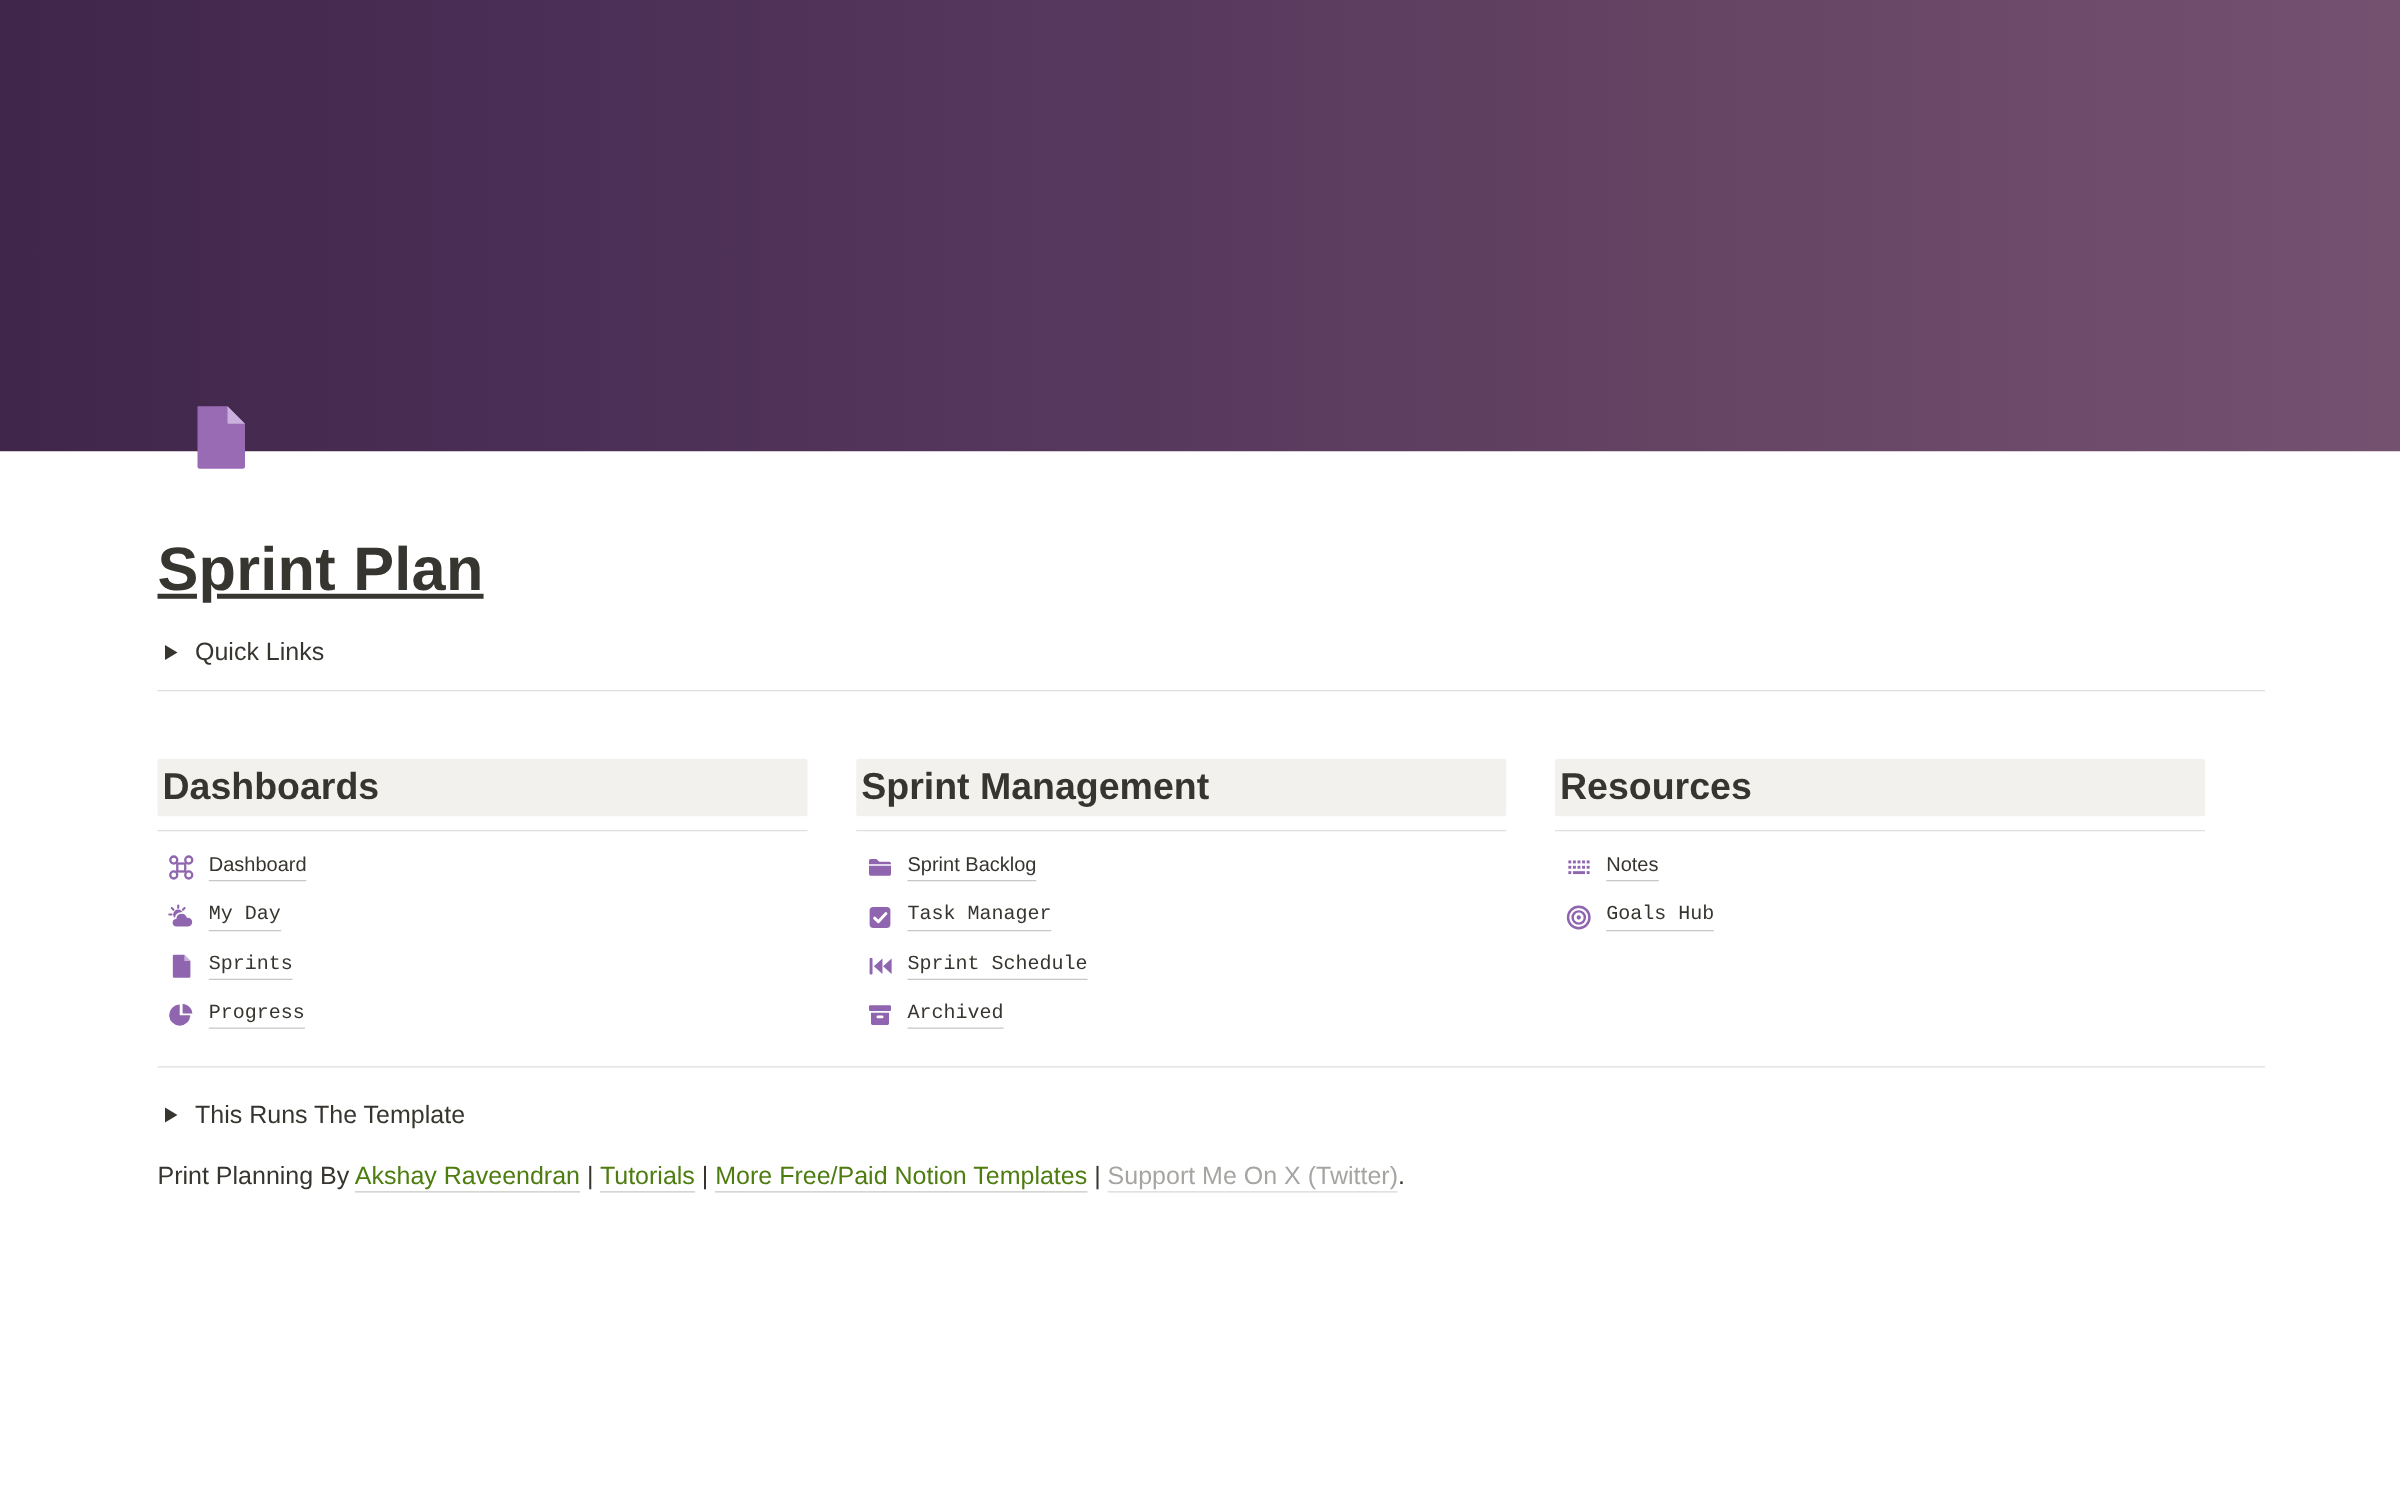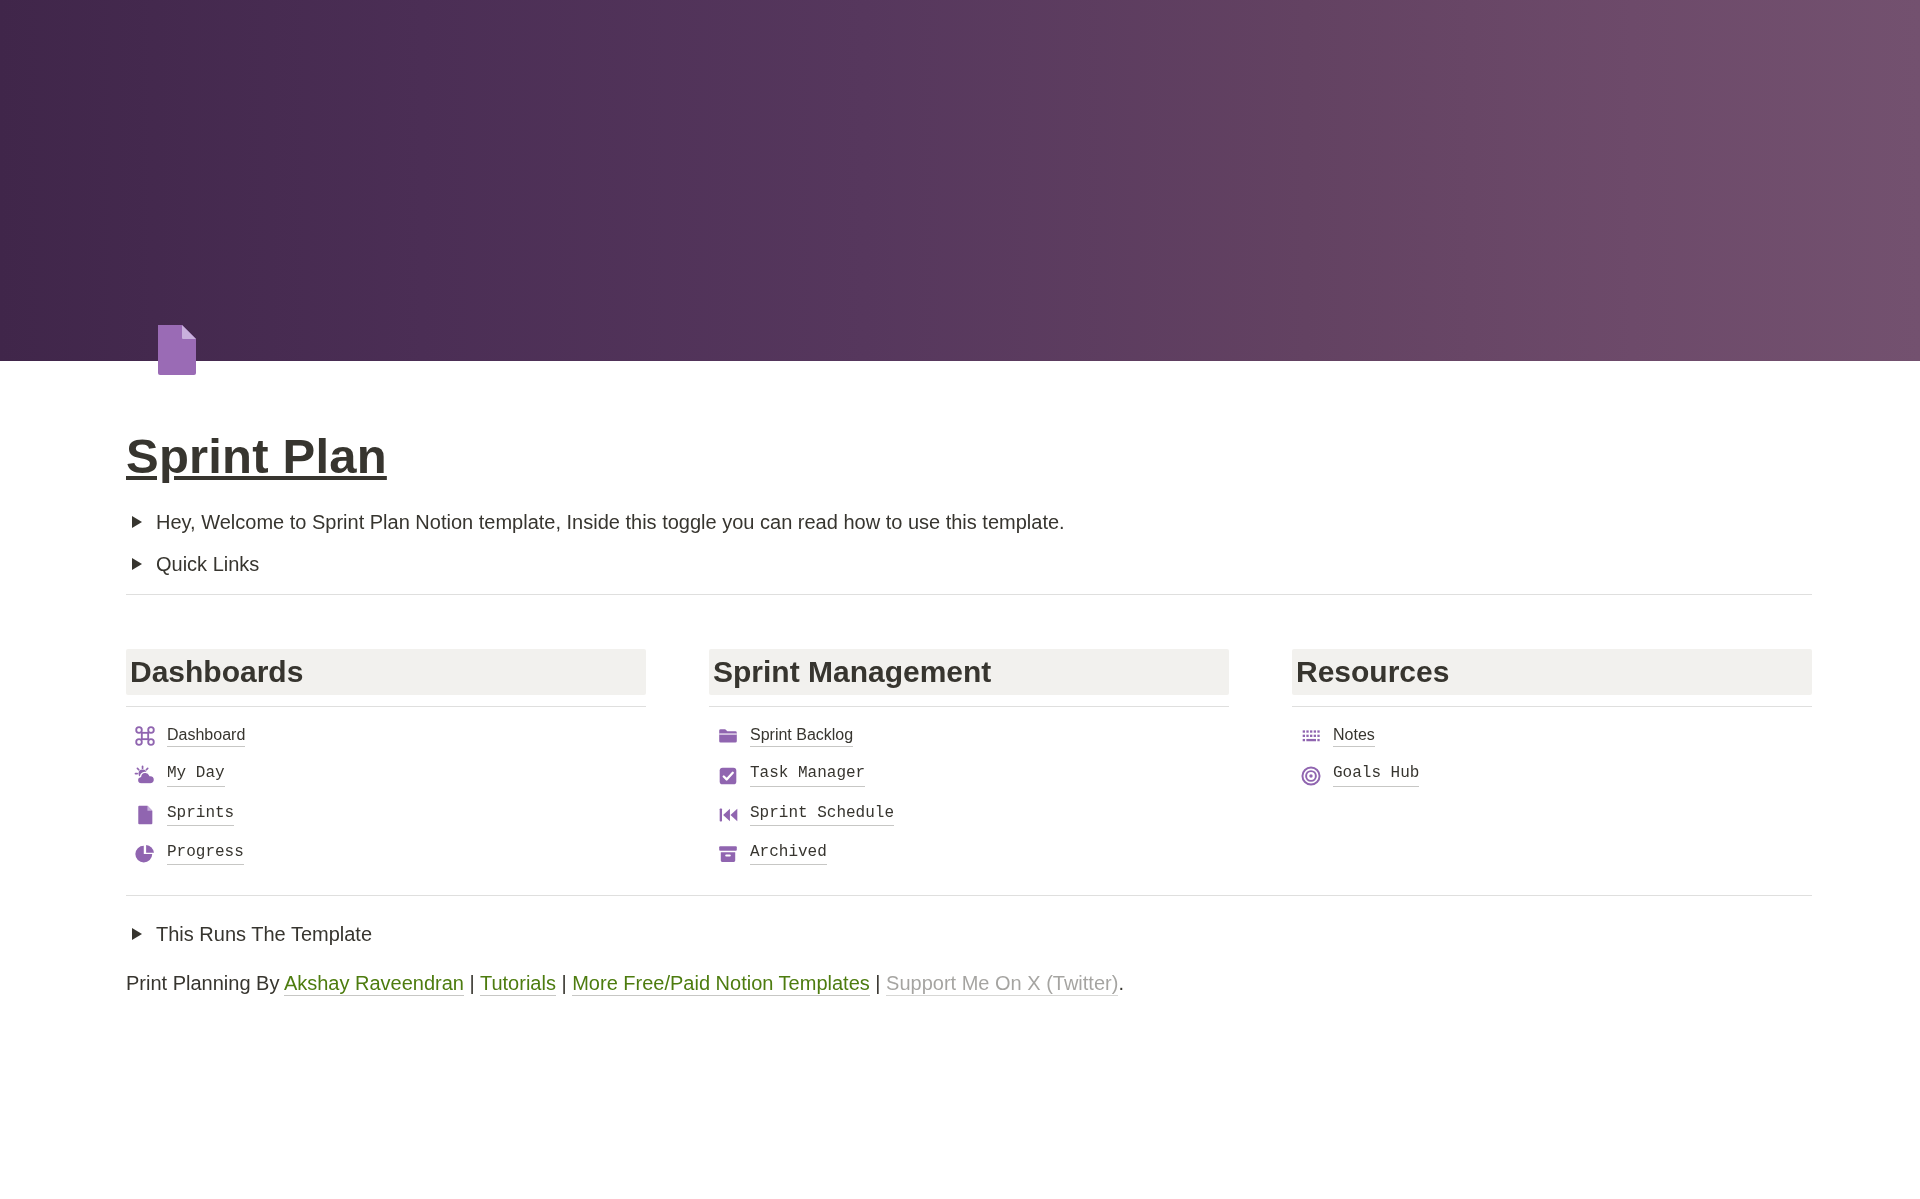--- a/index.html
+++ b/index.html
@@ -15,21 +15,21 @@
 
   h1.title { margin-top:46px; font-size:49px; line-height:1.2; font-weight:700; letter-spacing:0.2px;text-decoration:underline; }
 
   .toggle-row { display:flex; align-items:center; margin-top:22px; font-size:20px; line-height:1.4; }
   .toggle-row + .toggle-row { margin-top:14px; }
   .tri { width:0; height:0; border-left:10px solid #37352f; border-top:6px solid transparent;
     border-bottom:6px solid transparent; margin:0 14px 0 6px; flex:0 0 auto; }
 
   .divider { border-top:1px solid rgba(55,53,47,0.16); margin-top:16px; }
 
-  .columns { display:flex; gap:63px; margin-top:54px; }
+  .columns { display:flex; gap:39px; margin-top:54px; }
   .column { width:520px; flex:0 0 auto; }
   .col-heading { background:#f2f1ee; padding:6px 4px; border-radius:2px; }
   .col-heading h2 { font-size:30px; font-weight:700; line-height:1.15; }
   .col-rule { border-top:1px solid rgba(55,53,47,0.16); margin-top:11px; }
 
   .link-item { display:flex; align-items:center; margin-top:18px; padding-left:8px; cursor:pointer; }
   .link-item + .link-item { margin-top:17px;font-family:Liberation Mono, monospace; }
   .li-icon { width:22px; height:22px; margin-right:11px; flex:0 0 auto; display:flex; align-items:center; }
   .li-icon svg { width:22px; height:22px; display:block; }
   .li-label { font-size:16px; line-height:1.2; border-bottom:1px solid rgba(55,53,47,0.28); padding-bottom:2px; }
@@ -51,24 +51,20 @@
 
   <span class="page-icon">
     <svg viewBox="0 0 64 64" width="64" height="64">
       <path d="M14 8 h24 l14 14 v34 a2 2 0 0 1 -2 2 H16 a2 2 0 0 1 -2 -2 z" fill="#9a6bb5"></path>
       <path d="M38 8 l14 14 h-13 a1 1 0 0 1 -1 -1 z" fill="#c9b0dd"></path>
     </svg>
   </span>
 
   <h1 class="title">Sprint Plan</h1>
 
-  <div class="toggle-row">
-    <span class="tri"></span>
-    <span>Hey, Welcome to Sprint Plan Notion template, Inside this toggle you can read how to use this template.</span>
-  </div>
 
   <div class="toggle-row">
     <span class="tri"></span>
     <span>Quick Links</span>
   </div>
 
   <div class="divider"></div>
 
   <div class="columns">
 

